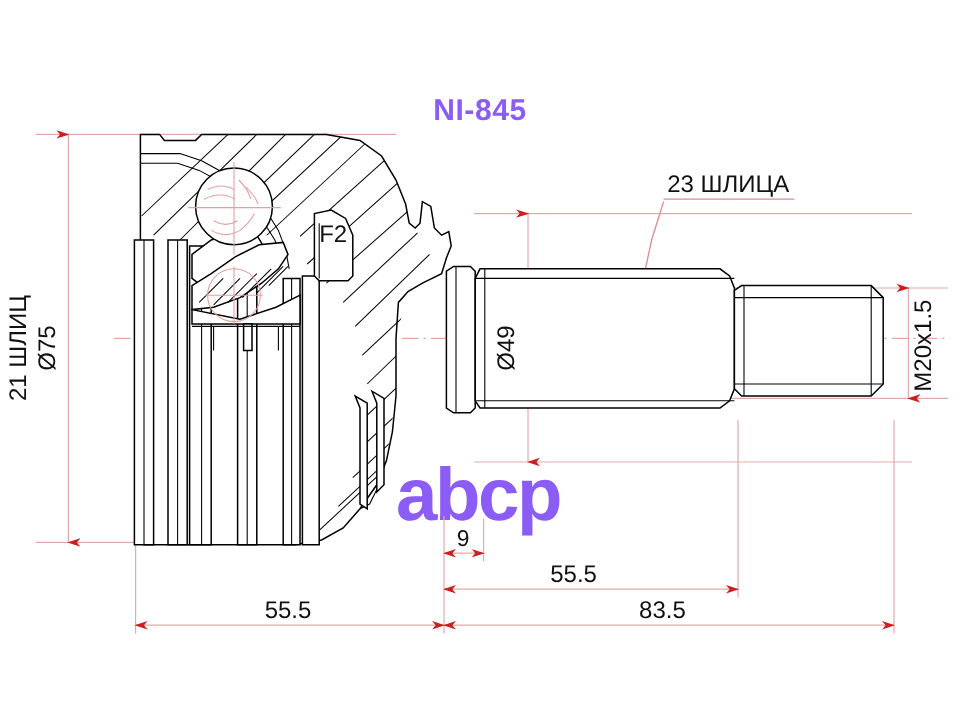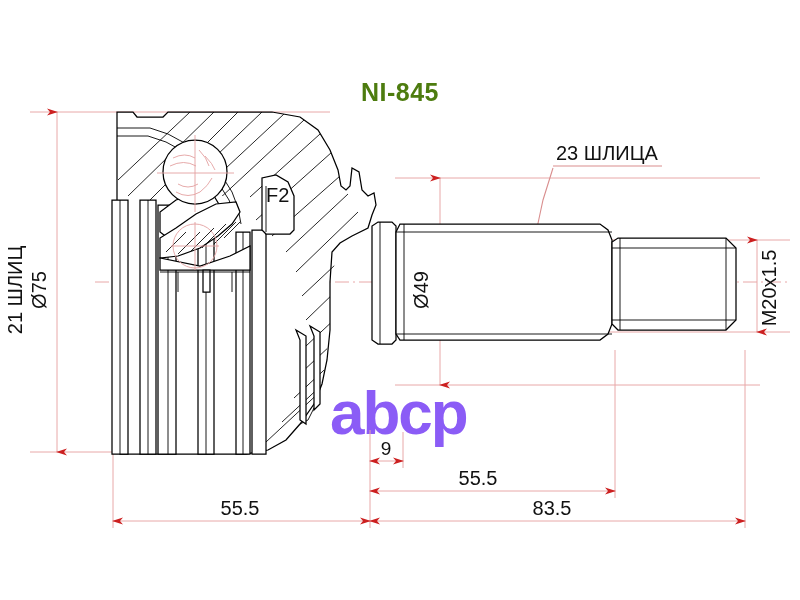--- a/index.html
+++ b/index.html
@@ -5,21 +5,21 @@
   html,body{margin:0;padding:0;background:#ffffff;}
   body{width:800px;height:600px;overflow:hidden;
        font-family:"Liberation Sans",sans-serif;color:#111;}
   #root{position:relative;width:800px;height:600px;background:#fff;}
 
   .abs{position:absolute;}
 
   
   #title{
     left:0;top:78px;width:800px;text-align:center;
-    font-size:25px;font-weight:bold;letter-spacing:.5px;color:#4d7c0f;
+    font-size:25px;font-weight:bold;letter-spacing:.5px;color:#8b5cf6;
   }
 
   
   #watermark{
     left:330px;top:382px;
     font-size:62px;font-weight:bold;color:#8b5cf6;
     letter-spacing:-2px;line-height:62px;
     user-select:none;
   }
 

